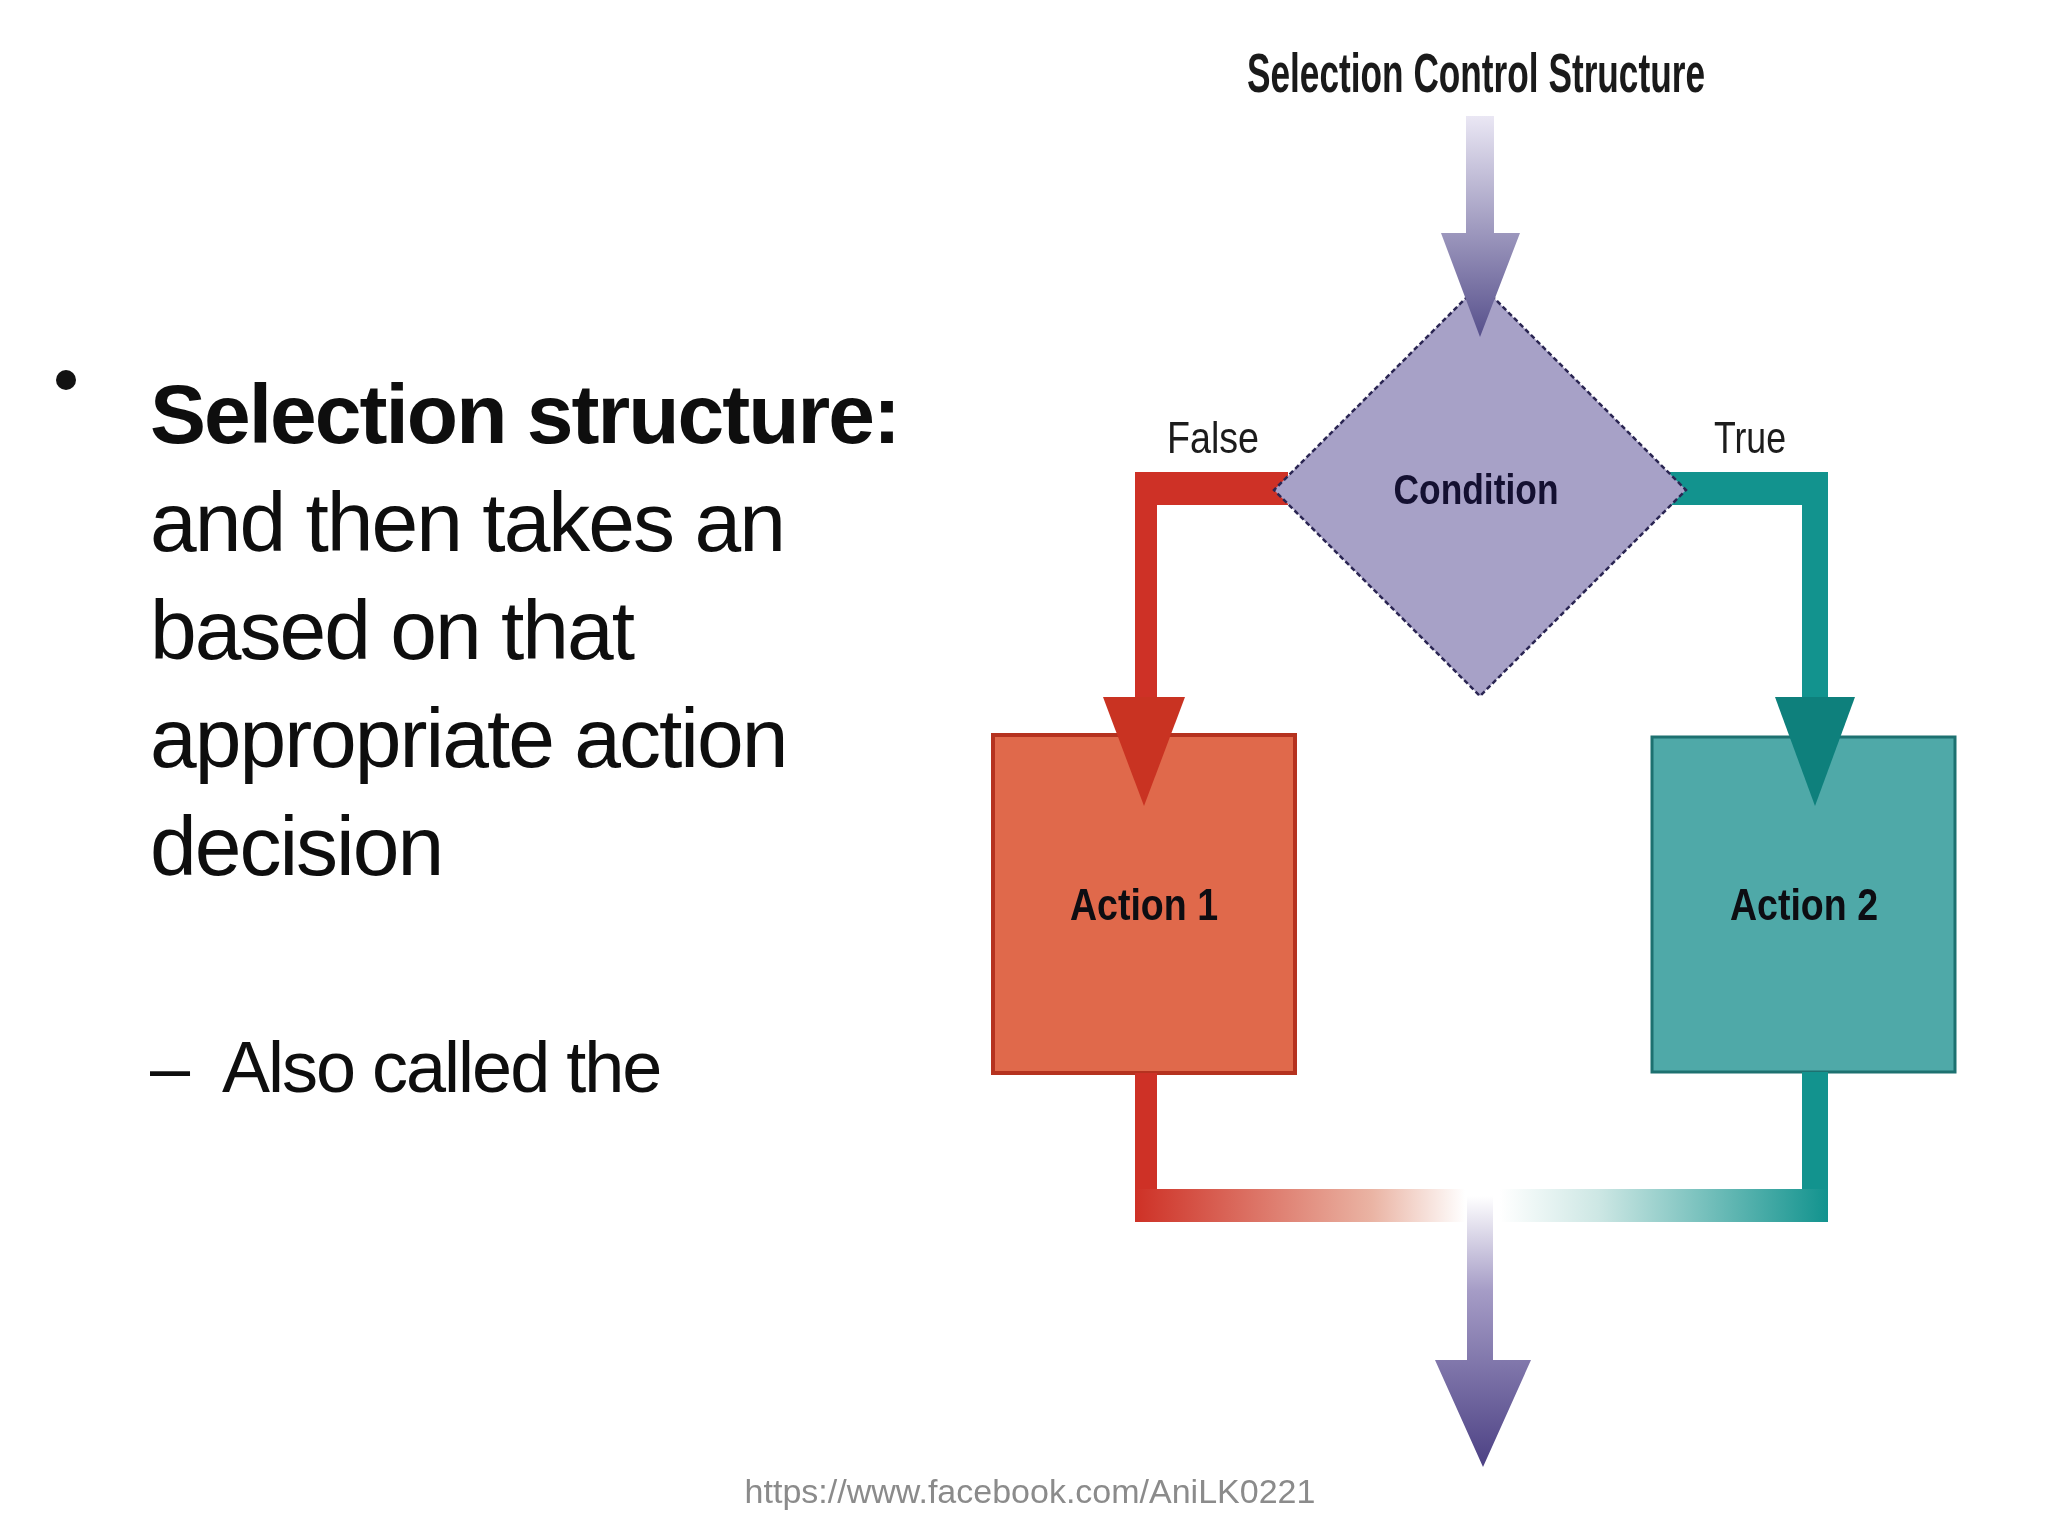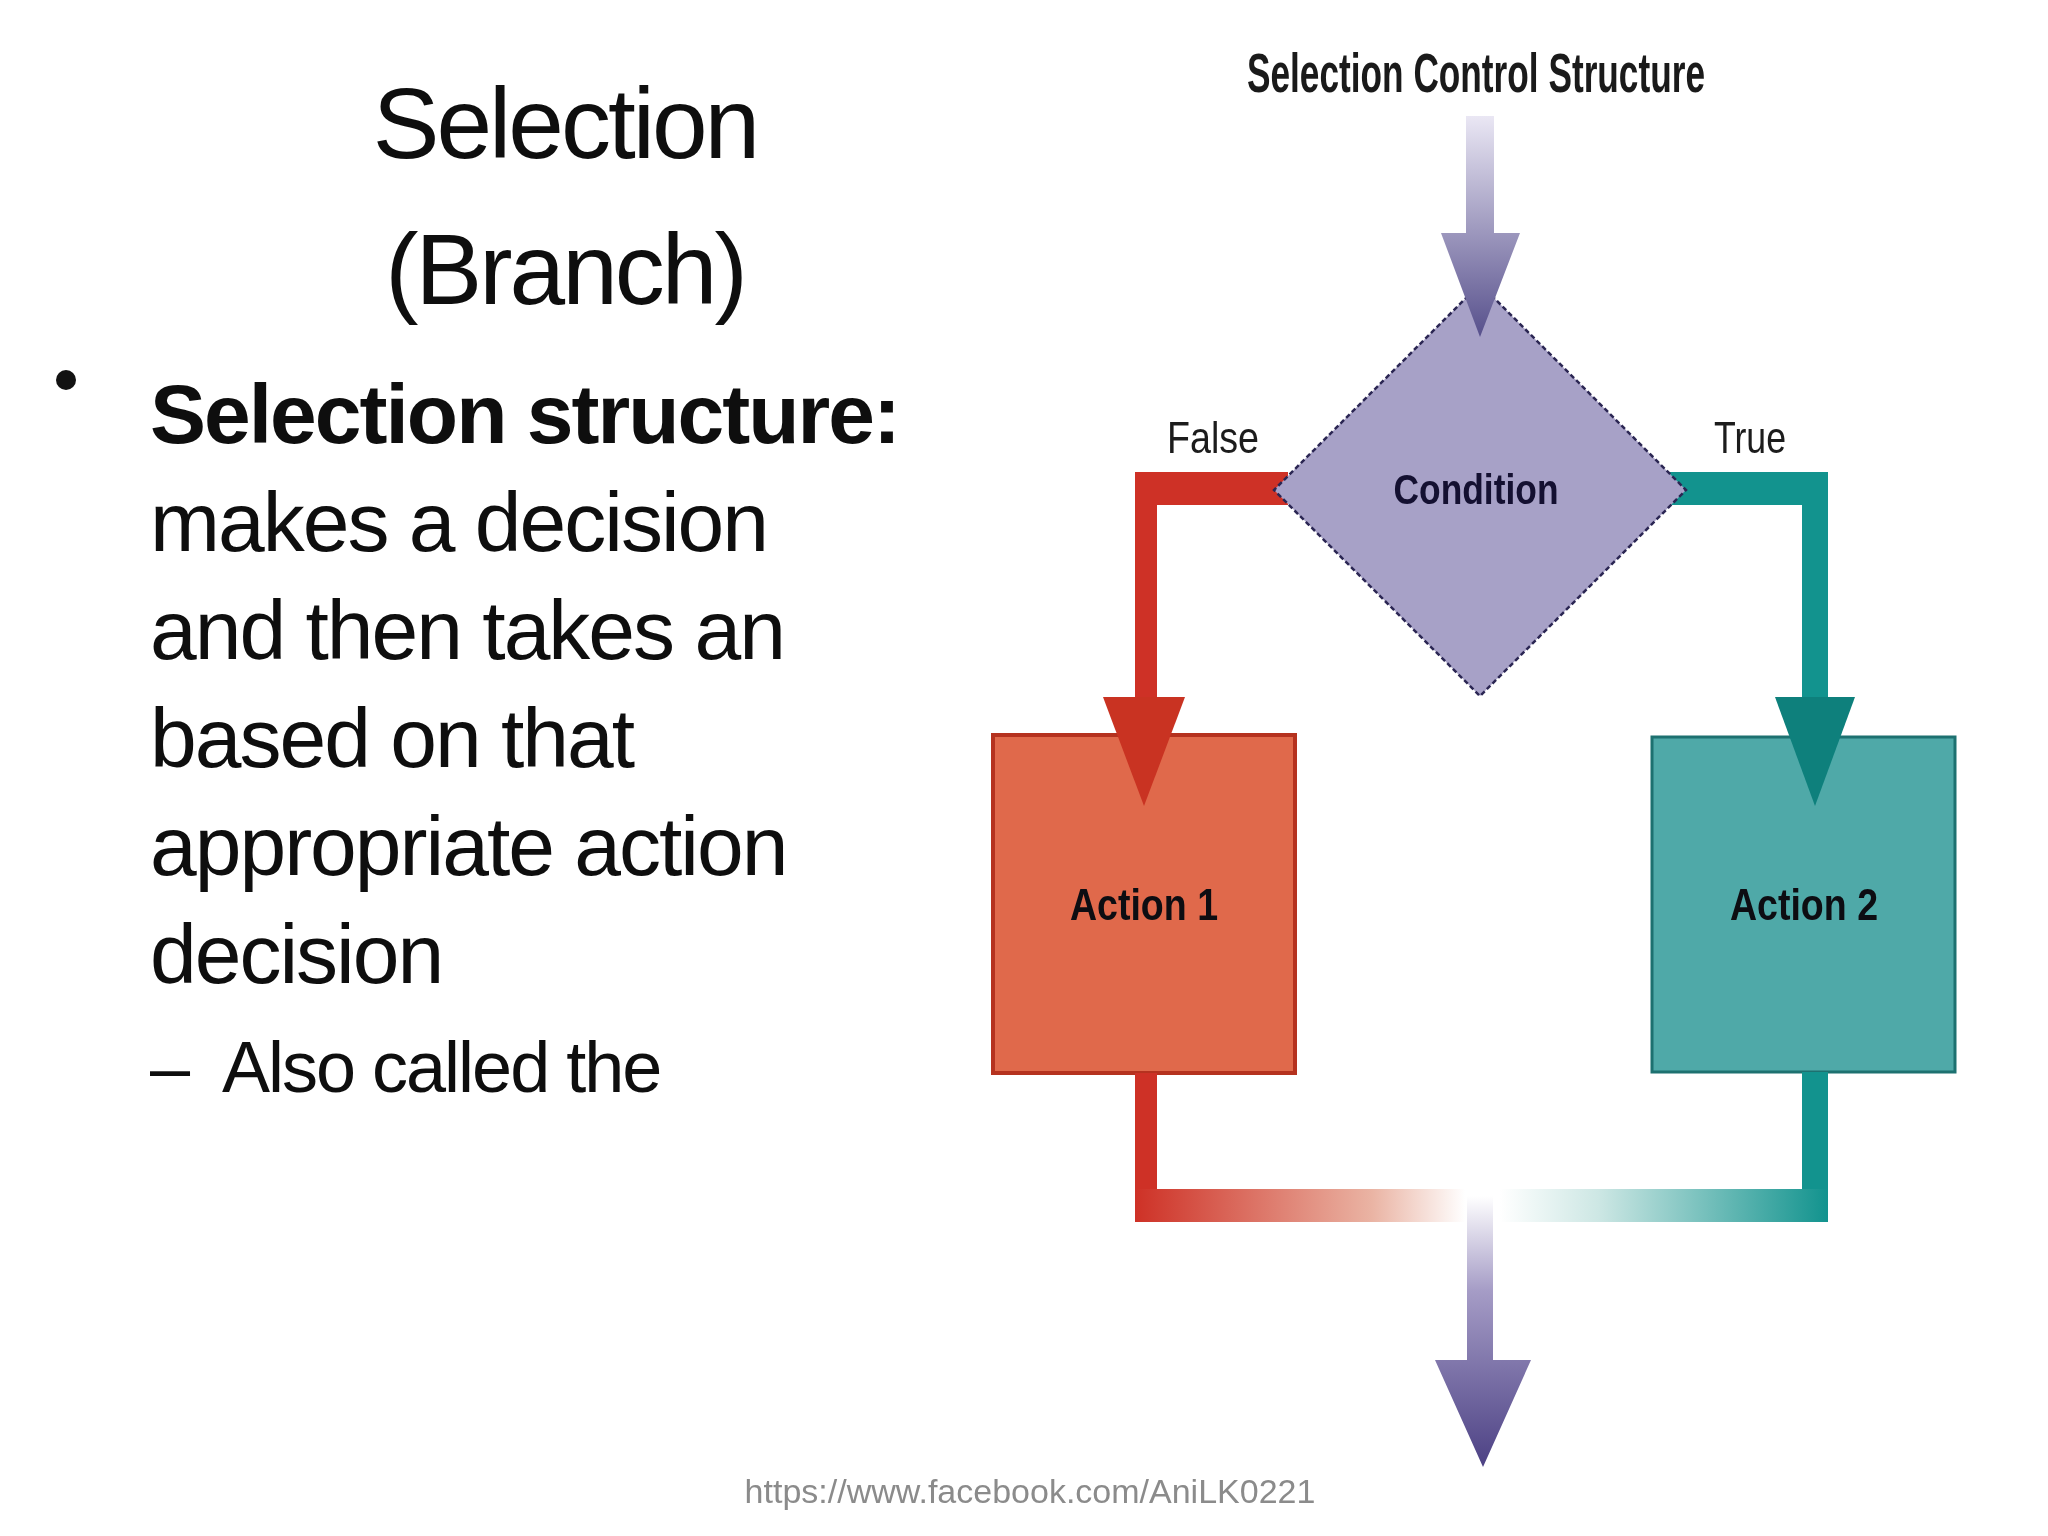--- a/index.html
+++ b/index.html
@@ -16,30 +16,25 @@
   .footer{position:absolute;left:560px;top:1444px;width:940px;text-align:center;
           font-size:34px;color:#8b8b8b;letter-spacing:0;margin-top:28px;}
   svg.diagram{position:absolute;left:0;top:0;}
   svg text{font-family:"Liberation Sans",sans-serif;}
 </style>
 </head>
 <body>
 
 <div class="slide">
 
-  <div class="title">
-    <div>Selection</div>
-    <div>(Branch)</div>
-  </div>
 
   <span class="bullet-dot"></span>
   <div class="bullet-text">
     <div class="b">Selection structure:</div>
     <div>
-        <div>makes a decision</div>
         <div>and then takes an</div>
         <div>based on that</div>
         <div>appropriate action</div>
         <div>decision</div>
       </div>
   </div>
 
   <div class="sub-dash">–</div>
   <div class="sub-text">
     <div>Also called the</div>

